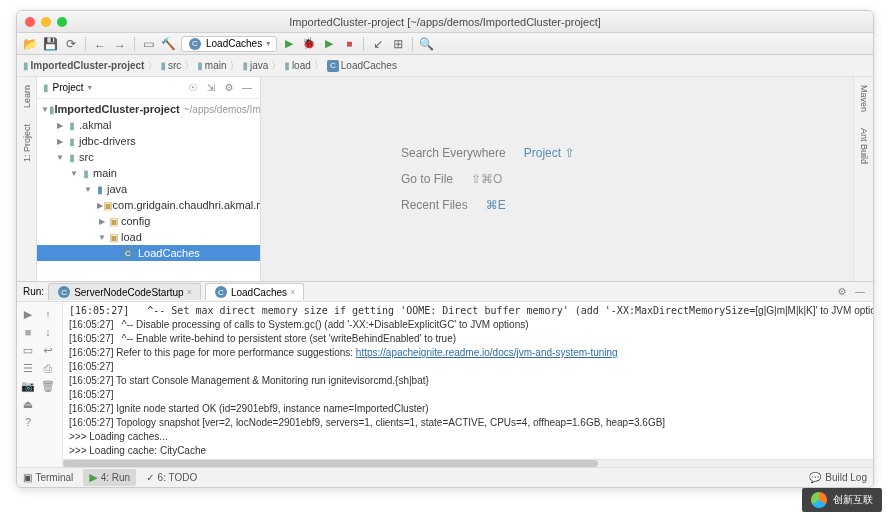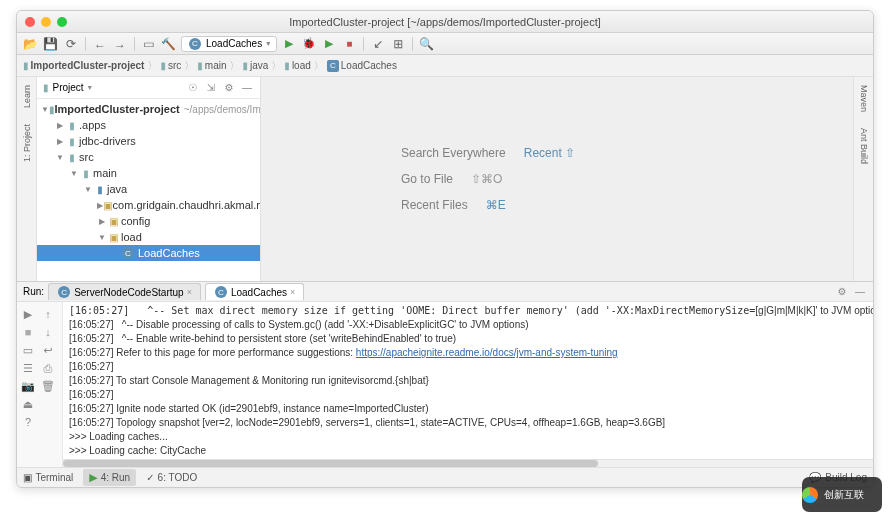--- a/index.html
+++ b/index.html
@@ -74,21 +74,21 @@
     .console-scrollbar { height: 8px; background: #f0f0f0; border-top: 1px solid #e0e0e0; position: relative;}
     .console-scrollbar-thumb { position: absolute; left: 0; width: 66%; top: 0; bottom: 0; background: #c8c8c8; border-radius: 4px;}
     
     .bottom-tabs { height: 20px; background: #f2f2f2; border-top: 1px solid #e0e0e0; display: flex; align-items: center; padding: 0 6px; font-size: 10px; gap: 10px; }
     .bottom-tab { display: flex; align-items: center; gap: 3px; color: #555; }
     .bottom-tab.active { background: #d8d8d8; padding: 2px 6px; border-radius: 2px; }
     .bottom-tabs .spacer { flex: 1; }
     
     .statusbar { height: 18px; background: #f2f2f2; border-top: 1px solid #e0e0e0; display: flex; align-items: center; padding: 0 8px; font-size: 10px; color: #666; }
 
-    .watermark { position: absolute; right: 8px; bottom: 8px; width: 80px; height: 35px; background: #222; color: #fff; font-size: 10px; display: flex; align-items: center; justify-content: flex-start; border-radius: 7px; opacity: 0.85;}
+    .watermark { position: absolute; right: 8px; bottom: 8px; width: 80px; height: 24px; background: #222; color: #fff; font-size: 10px; display: flex; align-items: center; justify-content: center; border-radius: 2px; opacity: 0.85;}
     .watermark::before { content:""; width:16px; height:16px; background:#fff; border-radius:50%; margin-right:6px; background: conic-gradient(#f60 0 120deg, #0af 120deg 240deg, #6c3 240deg 360deg);}
   </style>
 </head>
 <body>
 
 <div class="window">
 
   <div class="titlebar">
     <div class="traffic">
       <div class="dot r"></div>
@@ -177,21 +177,21 @@
       <div class="tree">
         <div class="tree-row" style="padding-left:4px">
             <span class="tree-arrow">▼</span>
             <span class="tree-icon dir-icon">▮</span>
             <b class="tree-label">ImportedCluster-project</b>
             <span class="tree-hint">~/apps/demos/Impc</span>
           </div>
         <div class="tree-row" style="padding-left:18px">
             <span class="tree-arrow">▶</span>
             <span class="tree-icon dir-icon">▮</span>
-            <span class="tree-label">.apps</span>
+            <span class="tree-label">.akmal</span>
           </div>
         <div class="tree-row" style="padding-left:18px">
             <span class="tree-arrow">▶</span>
             <span class="tree-icon dir-icon">▮</span>
             <span class="tree-label">jdbc-drivers</span>
           </div>
         <div class="tree-row" style="padding-left:18px">
             <span class="tree-arrow">▼</span>
             <span class="tree-icon dir-icon">▮</span>
             <span class="tree-label">src</span>
@@ -228,21 +228,21 @@
           </div>
         <div class="tree-row" style="padding-left:60px"></div>
 
       </div>
     </div>
 
     <div class="editor-area">
       <div class="editor-placeholder">
         <div class="ph-row">
             <span>Search Everywhere</span> 
-            <span class="ph-link">Recent ⇧</span>
+            <span class="ph-link">Project ⇧</span>
           </div>
         <div class="ph-row">
             <span>Go to File</span> 
             <span class="ph-shortcut">⇧⌘O</span>
           </div>
         <div class="ph-row">
             <span>Recent Files</span> 
             <span class="ph-link">⌘E</span>
           </div>
       </div>

